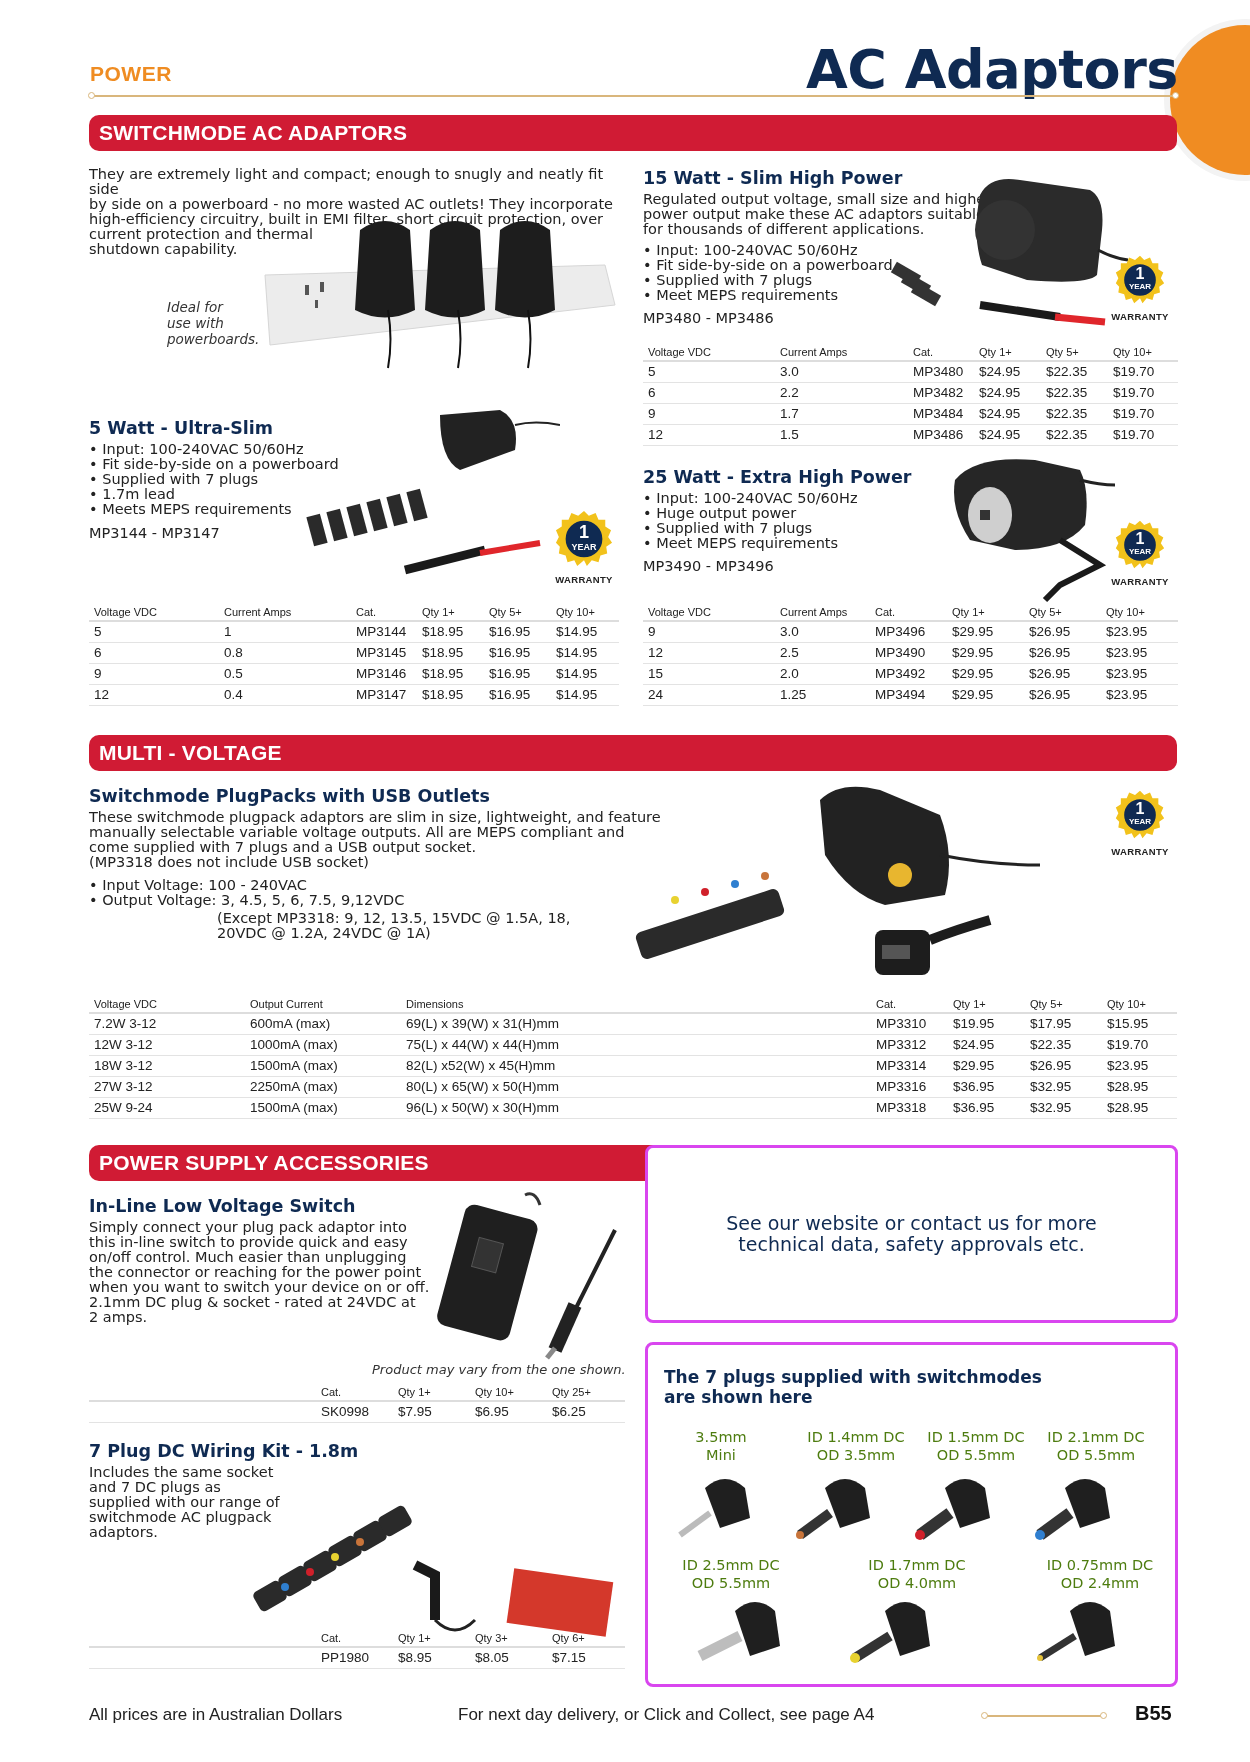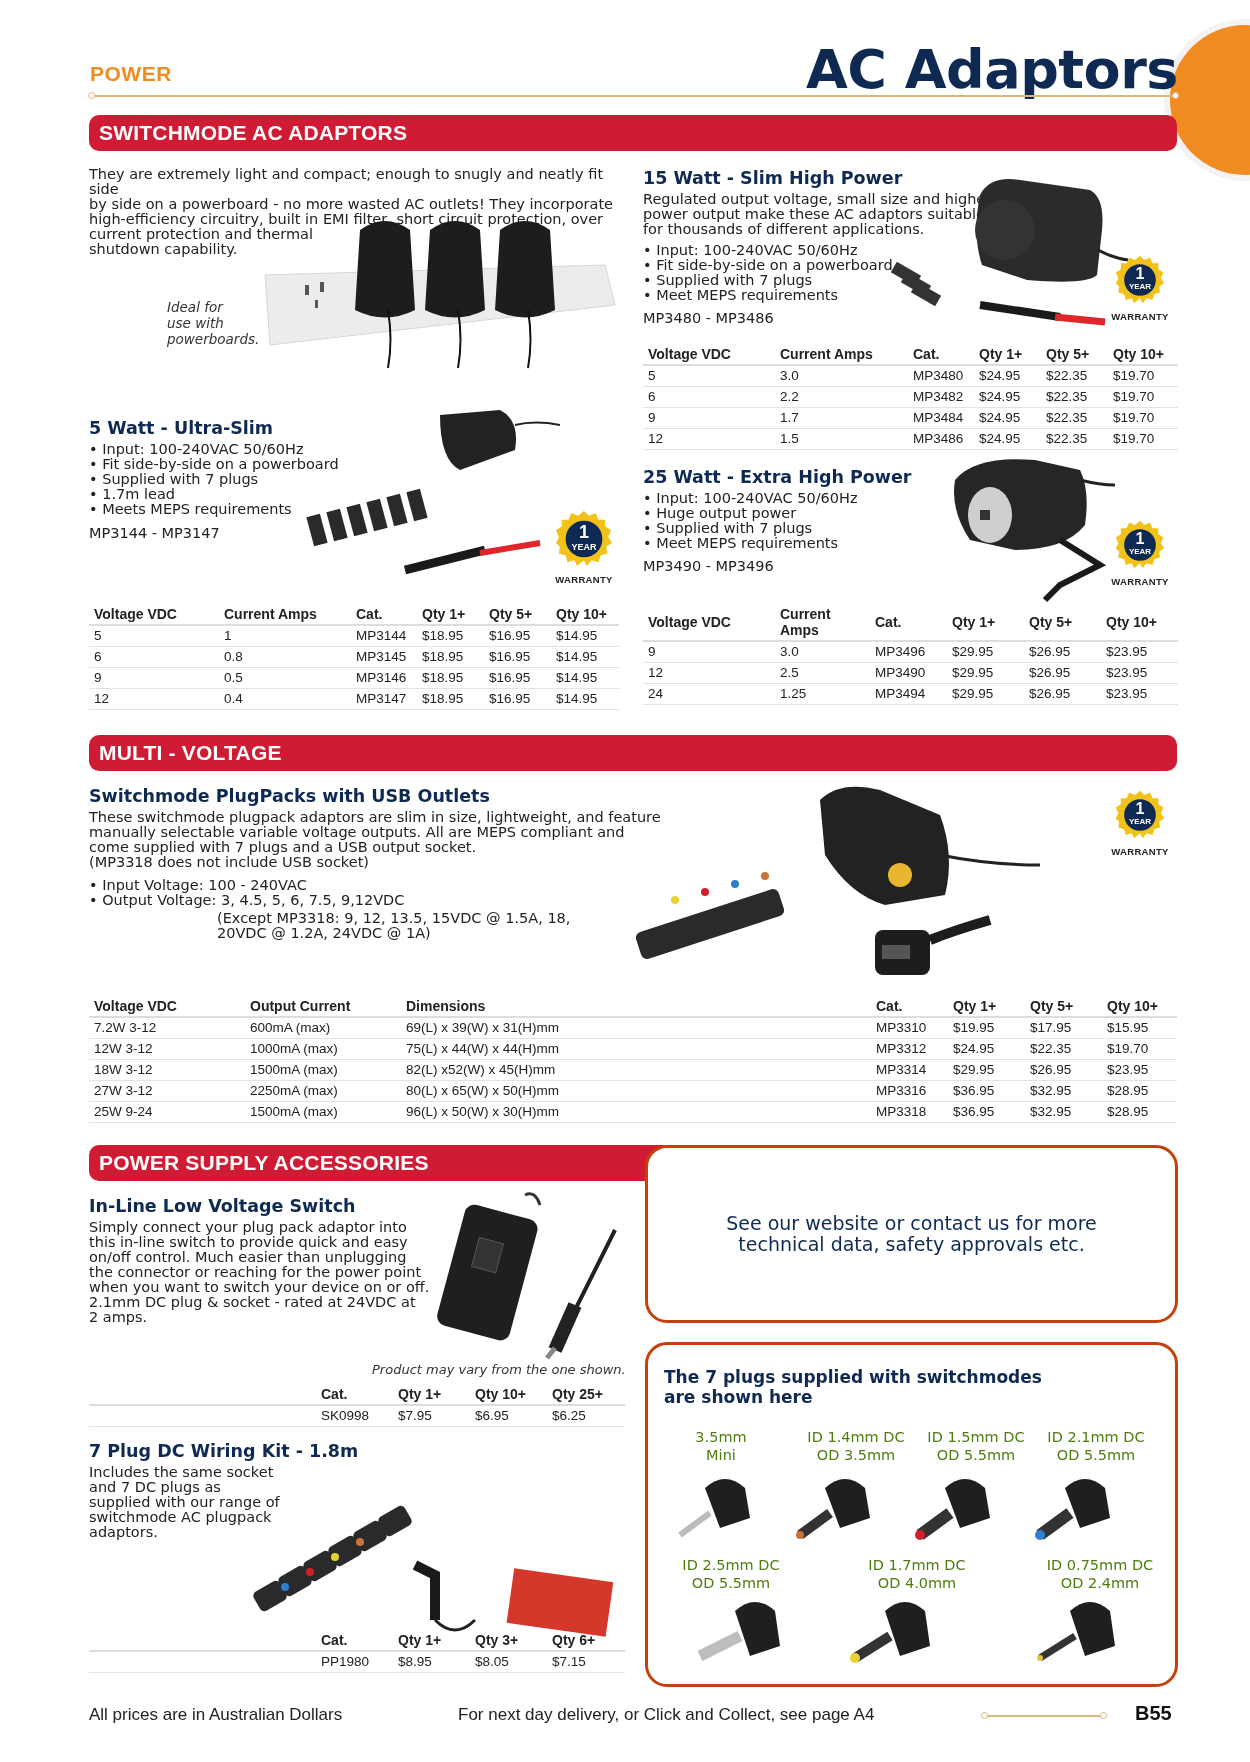--- a/index.html
+++ b/index.html
@@ -11,25 +11,25 @@
 .rule{height:2px;background:#d9b67c}
 .rule-dot{width:7px;height:7px;border:1.5px solid #d9b67c;border-radius:50%;background:#fff;top:-3px}
 .tab-circle{right:-70px;top:25px;width:150px;height:150px;border-radius:50%;background:#f08c22;box-shadow:0 0 0 6px #f3f3f3}
 .banner{background:#d01b34;border-radius:10px;color:#fff;font-weight:bold;font-size:21px;padding-left:10px;display:flex;align-items:center;font-family:"Liberation Sans",sans-serif;letter-spacing:0.2px}
 .h3{font-size:17.5px;font-weight:bold;color:#0f2a52;font-family:"DejaVu Sans",sans-serif}
 .body-text{font-size:14.5px;line-height:15px;color:#222;font-family:"DejaVu Sans",sans-serif}
 .bullets{list-style:none}
 .bullets li::before{content:"• "}
 .italic-note{font-style:italic;font-size:13.5px;line-height:16px;color:#333;font-family:"DejaVu Sans",sans-serif}
 table.price{border-collapse:collapse;font-family:"Liberation Sans",sans-serif;font-size:13.5px;color:#222}
-table.price th{text-align:left;font-weight:bold;font-size:14px;padding:2px 0 2px 5px;border-bottom:2px solid #ddd}
+table.price th{text-align:left;font-weight:normal;font-size:11px;padding:2px 0 2px 5px;border-bottom:2px solid #ddd}
 table.price td{padding:2px 0 2px 5px;border-bottom:1px solid #e3e3e3;height:21px;font-stretch:condensed}
 .badge{width:58px;height:58px}
 .warranty{font-size:9.5px;font-weight:bold;color:#222;letter-spacing:0.3px;text-align:center;width:64px}
-.orange-box{border:3px solid #c2410c;border-radius:22px;background:#fff}
+.orange-box{border:3px solid #d946ef;border-radius:8px;background:#fff}
 .plug-label{font-size:14.5px;line-height:18px;text-align:center;color:#4d7c0f;font-family:"DejaVu Sans",sans-serif;width:120px}
 .footer{font-size:17px;color:#222;font-family:"Liberation Sans",sans-serif}
 </style>
 </head>
 <body>
 
 <div class="abs tab-circle"></div>
 <div class="abs section-label">POWER</div>
 <div class="abs page-title">AC Adaptors</div>
 <div class="abs rule" style="left:92px;top:95px;width:1083px">
@@ -300,20 +300,28 @@
       </tr>
     <tr>
         <td>12</td>
         <td>2.5</td>
         <td>MP3490</td>
         <td>$29.95</td>
         <td>$26.95</td>
         <td>$23.95</td>
       </tr>
     <tr>
+        <td>15</td>
+        <td>2.0</td>
+        <td>MP3492</td>
+        <td>$29.95</td>
+        <td>$26.95</td>
+        <td>$23.95</td>
+      </tr>
+    <tr>
         <td>24</td>
         <td>1.25</td>
         <td>MP3494</td>
         <td>$29.95</td>
         <td>$26.95</td>
         <td>$23.95</td>
       </tr>
   </tbody>
 </table>
 

